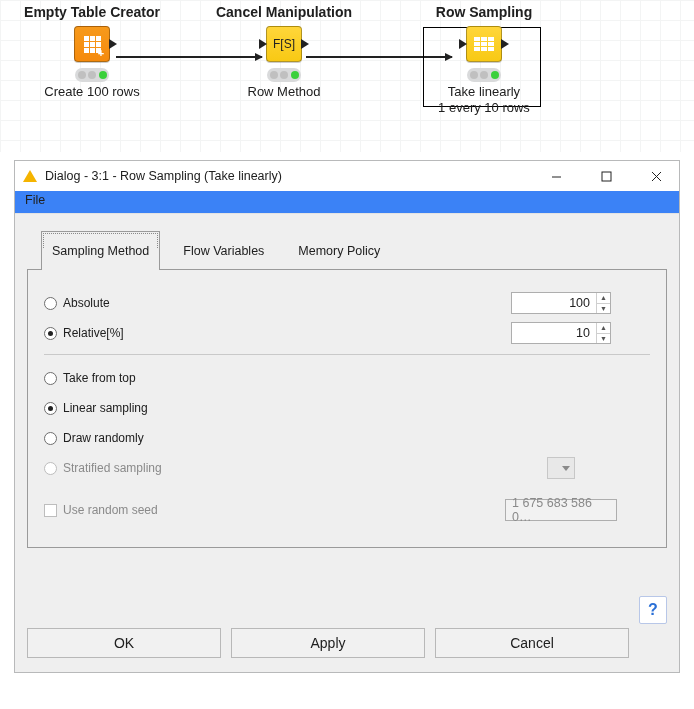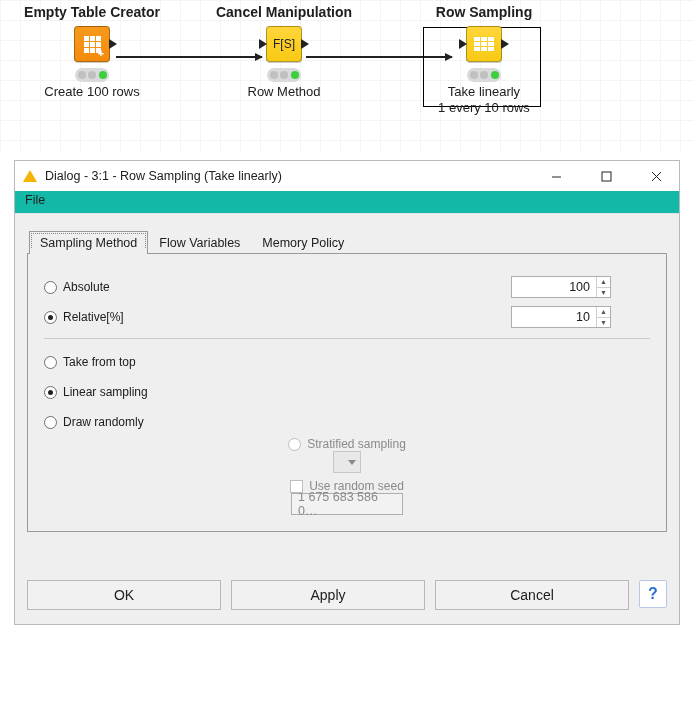--- a/index.html
+++ b/index.html
@@ -88,21 +88,21 @@
     display: grid; grid-template-columns: repeat(3,6px); grid-auto-rows: 4px;
     gap: 1px;
   }
   .rows-icon i { background: #fff; }
 
   
   .dialog {
     position: relative;
     margin: 8px 14px 14px;
     border: 1px solid #b8b9ba;
-    background: #14b8a6;
+    background: #3b82f6;
   }
   .titlebar {
     height: 30px;
     background: #fff;
     display: flex; align-items: center;
     padding: 0 2px 0 8px;
     gap: 8px;
   }
   .titlebar .tri {
     width: 0; height: 0;
@@ -125,25 +125,25 @@
     background: #efefef;
     padding: 16px 12px 14px;
     border-top: 1px solid #e3e3e3;
   }
   .tabs {
     display: flex; align-items: flex-end;
     gap: 0;
     padding-left: 2px;
   }
   .tab {
-    padding: 4px 10px;
+    padding: 12px 10px;
     font-size: 12.5px;
     border: 1px solid transparent;
     border-bottom: none;
-    position: relative; top: 1px;
+    position: relative; top: 1px; margin-left: 12px;
   }
   .tab.active {
     background: #efefef;
     border-color: #9a9a9a;
   }
   .tab.active::before {
     content:''; position:absolute; inset:1px 1px auto 1px;
     border:1px dotted #8a8a8a; border-bottom:none; height:14px;
   }
   .panel {
@@ -158,21 +158,21 @@
   .radio, .check {
     width: 13px; height: 13px; border: 1px solid #6e6e6e; background: #fff;
     display: inline-block; position: relative; flex-shrink: 0;
   }
   .radio { border-radius: 50%; }
   .radio.sel::after {
     content:''; position:absolute; inset:3px;
     border-radius:50%; background:#222;
   }
   .check { border-radius:0; }
-  .row.disabled { color: #8a8a8a; flex-direction: column; }
+  .row.disabled { color: #8a8a8a; }
   .row.disabled .radio, .row.disabled .check { border-color:#bdbdbd; }
   .sep { border-top: 1px solid #c9c9c9; margin: 6px 0 8px; }
   .spinner {
     display: flex; align-items: stretch;
     border: 1px solid #aeaeae; height: 22px;
     background:#fff;
   }
   .spinner.disabled { color:#8a8a8a; background:#f2f2f2; }
   .spinner .val {
     width: 84px; padding: 0 6px;
@@ -199,21 +199,21 @@
   }
   .field-col { display:flex; gap:6px; width:178px; justify-content:center;}
   .button-row {
     display:flex; gap:10px; align-items:stretch;
     margin-top: 48px;
   }
   .dlg-btn {
     flex:1; height:30px;
     border:1px solid #b8b8b8; background:#f1f1f1;
     font-size:14px;
-    display:flex;align-items:center;justify-content:center;
+    display:flex;align-items:center;justify-content:center;margin-top:32px;
   }
   .help {
     width:28px;height:28px;flex:0 0 28px;
     border:1px solid #b8c7e8; background:#fff;
     color:#2a6fd6; font-weight:700; font-size:16px;
     display:flex;align-items:center;justify-content:center;
     border-radius:2px;
   }
 </style>
 </head>

